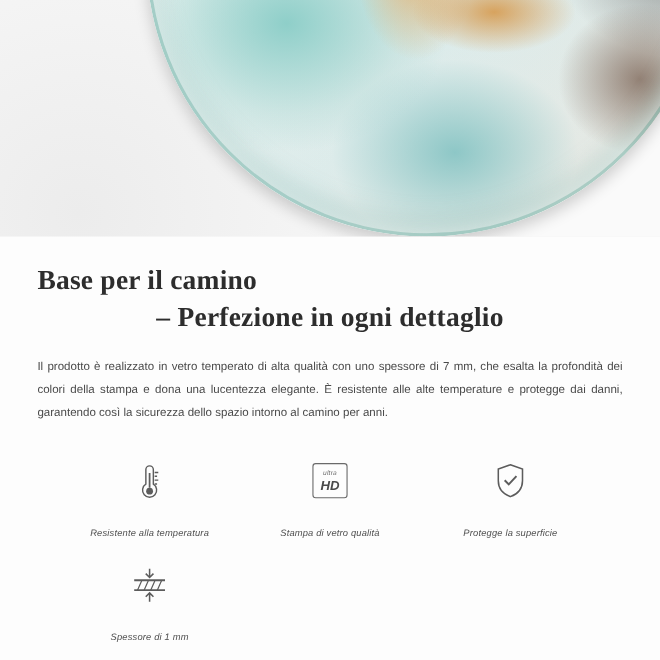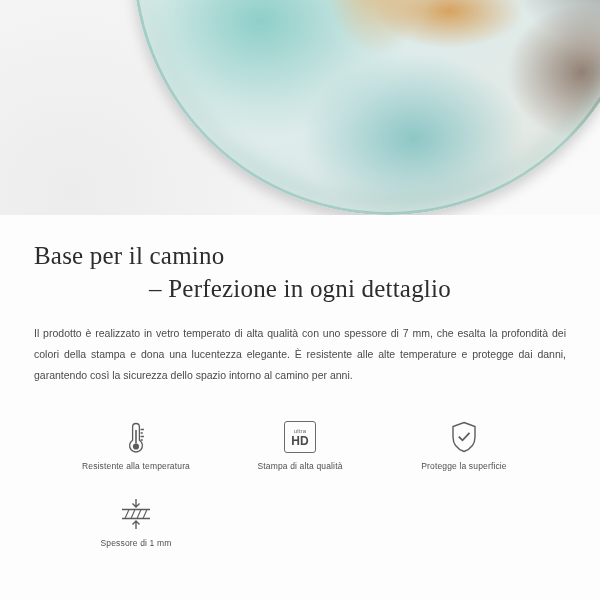--- a/index.html
+++ b/index.html
@@ -69,21 +69,21 @@
                 inset 0 -10px 22px rgba(110,170,160,0.35);
   }
 
   
   .content {
     padding: 0 34px;
   }
   .headline {
     margin: 24px 0 0 0;
     font-family: "Liberation Serif", serif;
-    font-weight: 400;
+    font-weight: 700;
     font-size: 25px;
     line-height: 33px;
     color: #2d2d2d;
     letter-spacing: 0.2px;
   }
   .headline .line2 { display: block; text-align: center; }
   .paragraph {
     margin: 18px 0 0 0;
     font-size: 10.5px;
     line-height: 21px;
@@ -98,30 +98,31 @@
     display: grid;
     grid-template-columns: repeat(3, 1fr);
     row-gap: 20px;
     padding: 0 20px;
   }
   .feature {
     display: flex;
     flex-direction: column;
     align-items: center;
     text-align: center;
+    font-style: italic;
   }
   .feature .glyph {
     height: 46px;
     display: flex;
     align-items: center;
     justify-content: center;
     color: #5c5c5c;
   }
   .feature .caption {
-    margin-top: 1px;
+    margin-top: 19px;
     font-size: 8.5px;
     color: #4f4f4f;
     letter-spacing: 0.15px;
     text-align: center;
   }
   .hdbox {
     width: 30px;
     height: 30px;
     border: 1.4px solid #6a6a6a;
     border-radius: 3px;
@@ -170,21 +171,21 @@
         <div class="caption">Resistente alla temperatura</div>
       </div>
 
       <div class="feature">
         <div class="glyph">
           <div class="hdbox">
             <span class="u">ultra</span>
             <span class="hd">HD</span>
           </div>
         </div>
-        <div class="caption">Stampa di alta qualità</div>
+        <div class="caption">Stampa di vetro qualità</div>
       </div>
 
       <div class="feature">
         <div class="glyph">
           <svg width="34" height="38" viewBox="0 0 34 38" fill="none" stroke="#5c5c5c" stroke-width="1.4">
             <path d="M17 4.5l11 4v10.5c0 7.2-4.8 12.2-11 14.5-6.2-2.3-11-7.3-11-14.5V8.5l11-4z"></path>
             <path d="M11.8 18.6l3.7 3.7 7-7.4" stroke-width="1.8"></path>
           </svg>
         </div>
         <div class="caption">Protegge la superficie</div>

